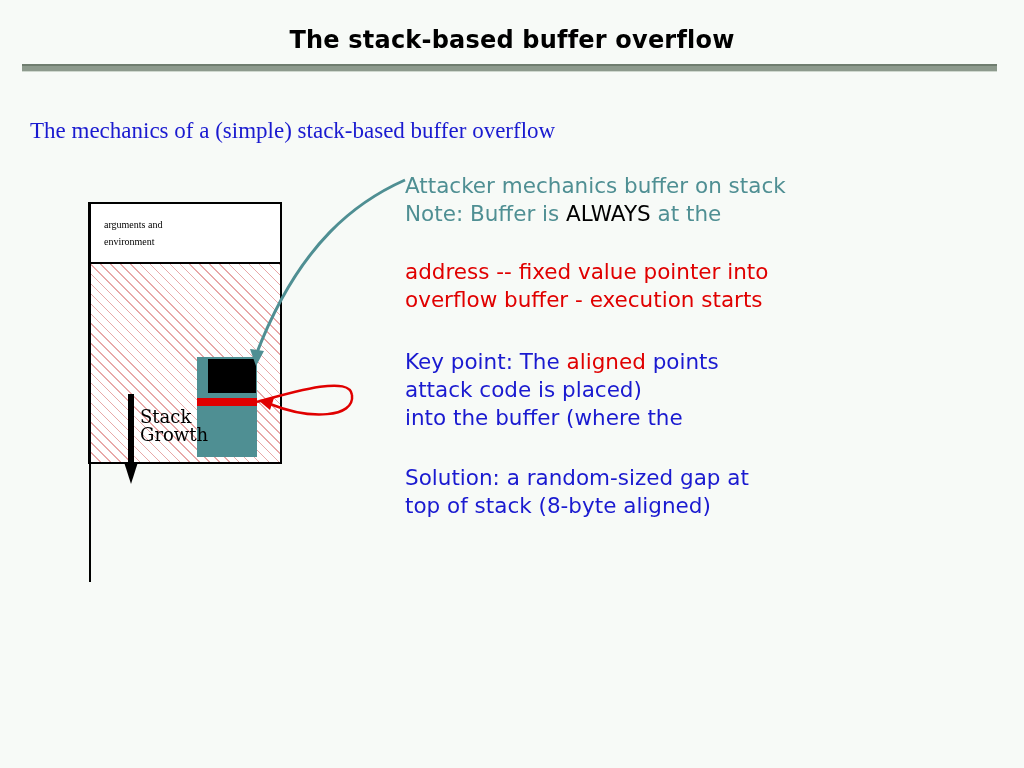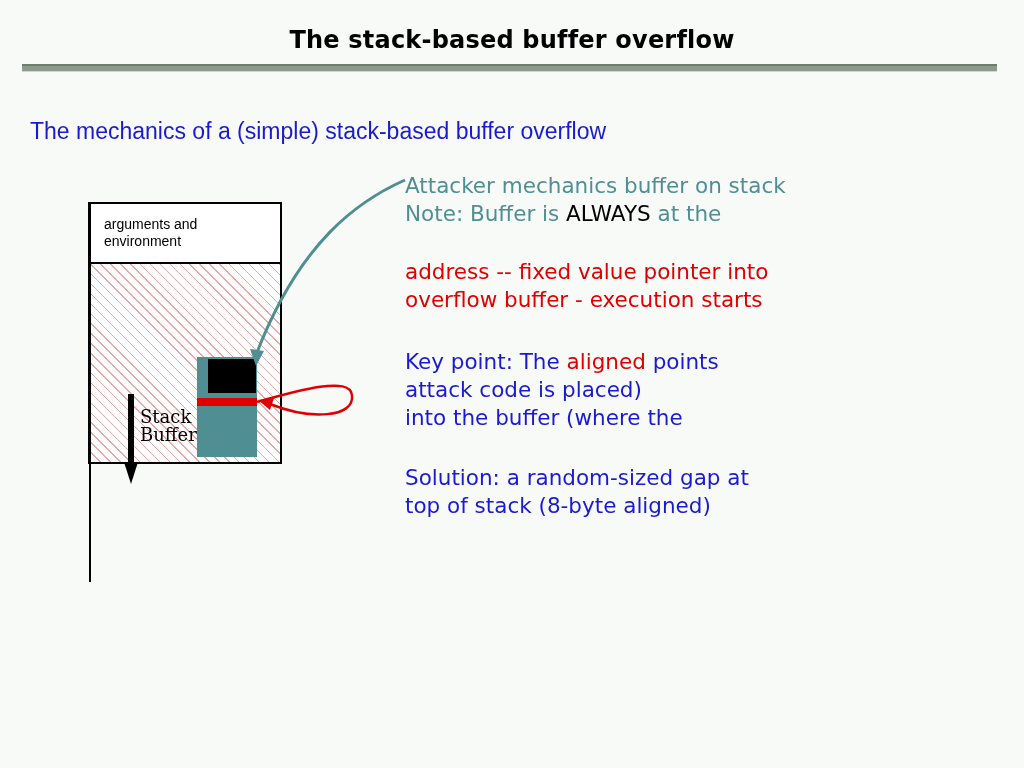--- a/index.html
+++ b/index.html
@@ -42,21 +42,21 @@
     border-top: 2px solid #6f7d6f;
     border-bottom: 1px solid #cfd8cf;
   }
   
   .subhead {
     position: absolute;
     top: 118px;
     left: 30px;
     font-size: 23px;
     color: #1a1ad0;
-    font-family: Liberation Sans, sans-serif;
+    font-family: Liberation Serif, serif;
     text-align: center;
   }
   
   .diagram {
     position: absolute;
     left: 60px;
     top: 190px;
     width: 330px;
     height: 420px;
   }
@@ -77,22 +77,22 @@
     width: 194px;
     height: 62px;
     border: 2px solid #000;
     box-sizing: border-box;
     background: #ffffff;
   }
   .args-label {
     position: absolute;
     left: 44px;
     top: 26px;
-    font-family: Liberation Sans, sans-serif;
-    font-size: 14px;
+    font-family: Liberation Serif, serif;
+    font-size: 10px;
     line-height: 17px;
     color: #000;
   }
   .hatch {
     position: absolute;
     left: 30px;
     top: 74px;
     width: 190px;
     height: 198px;
     background-color: #ffffff;
@@ -225,21 +225,21 @@
     <div class="buffer-block"></div>
     <div class="attack-code"></div>
     <div class="ret-addr"></div>
 
     <div class="growth-arrow">
       <div class="shaft"></div>
       <div class="head"></div>
     </div>
     <div class="growth-label">
       <div>Stack</div>
-      <div>Buffer</div>
+      <div>Growth</div>
     </div>
 
     <svg class="svg-overlay" viewBox="0 0 330 420">
 
       <path d="M 345 -10 C 300 10, 240 50, 196 165" fill="none" stroke="#4f8f93" stroke-width="3"></path>
       <polygon points="196,176 190,159 204,161" fill="#4f8f93"></polygon>
 
       <path d="M 197 212 C 240 200, 290 186, 292 205 C 295 228, 250 230, 210 214" fill="none" stroke="#e00000" stroke-width="2.5"></path>
       <polygon points="198,210 214,208 210,220" fill="#e00000"></polygon>
     </svg>

